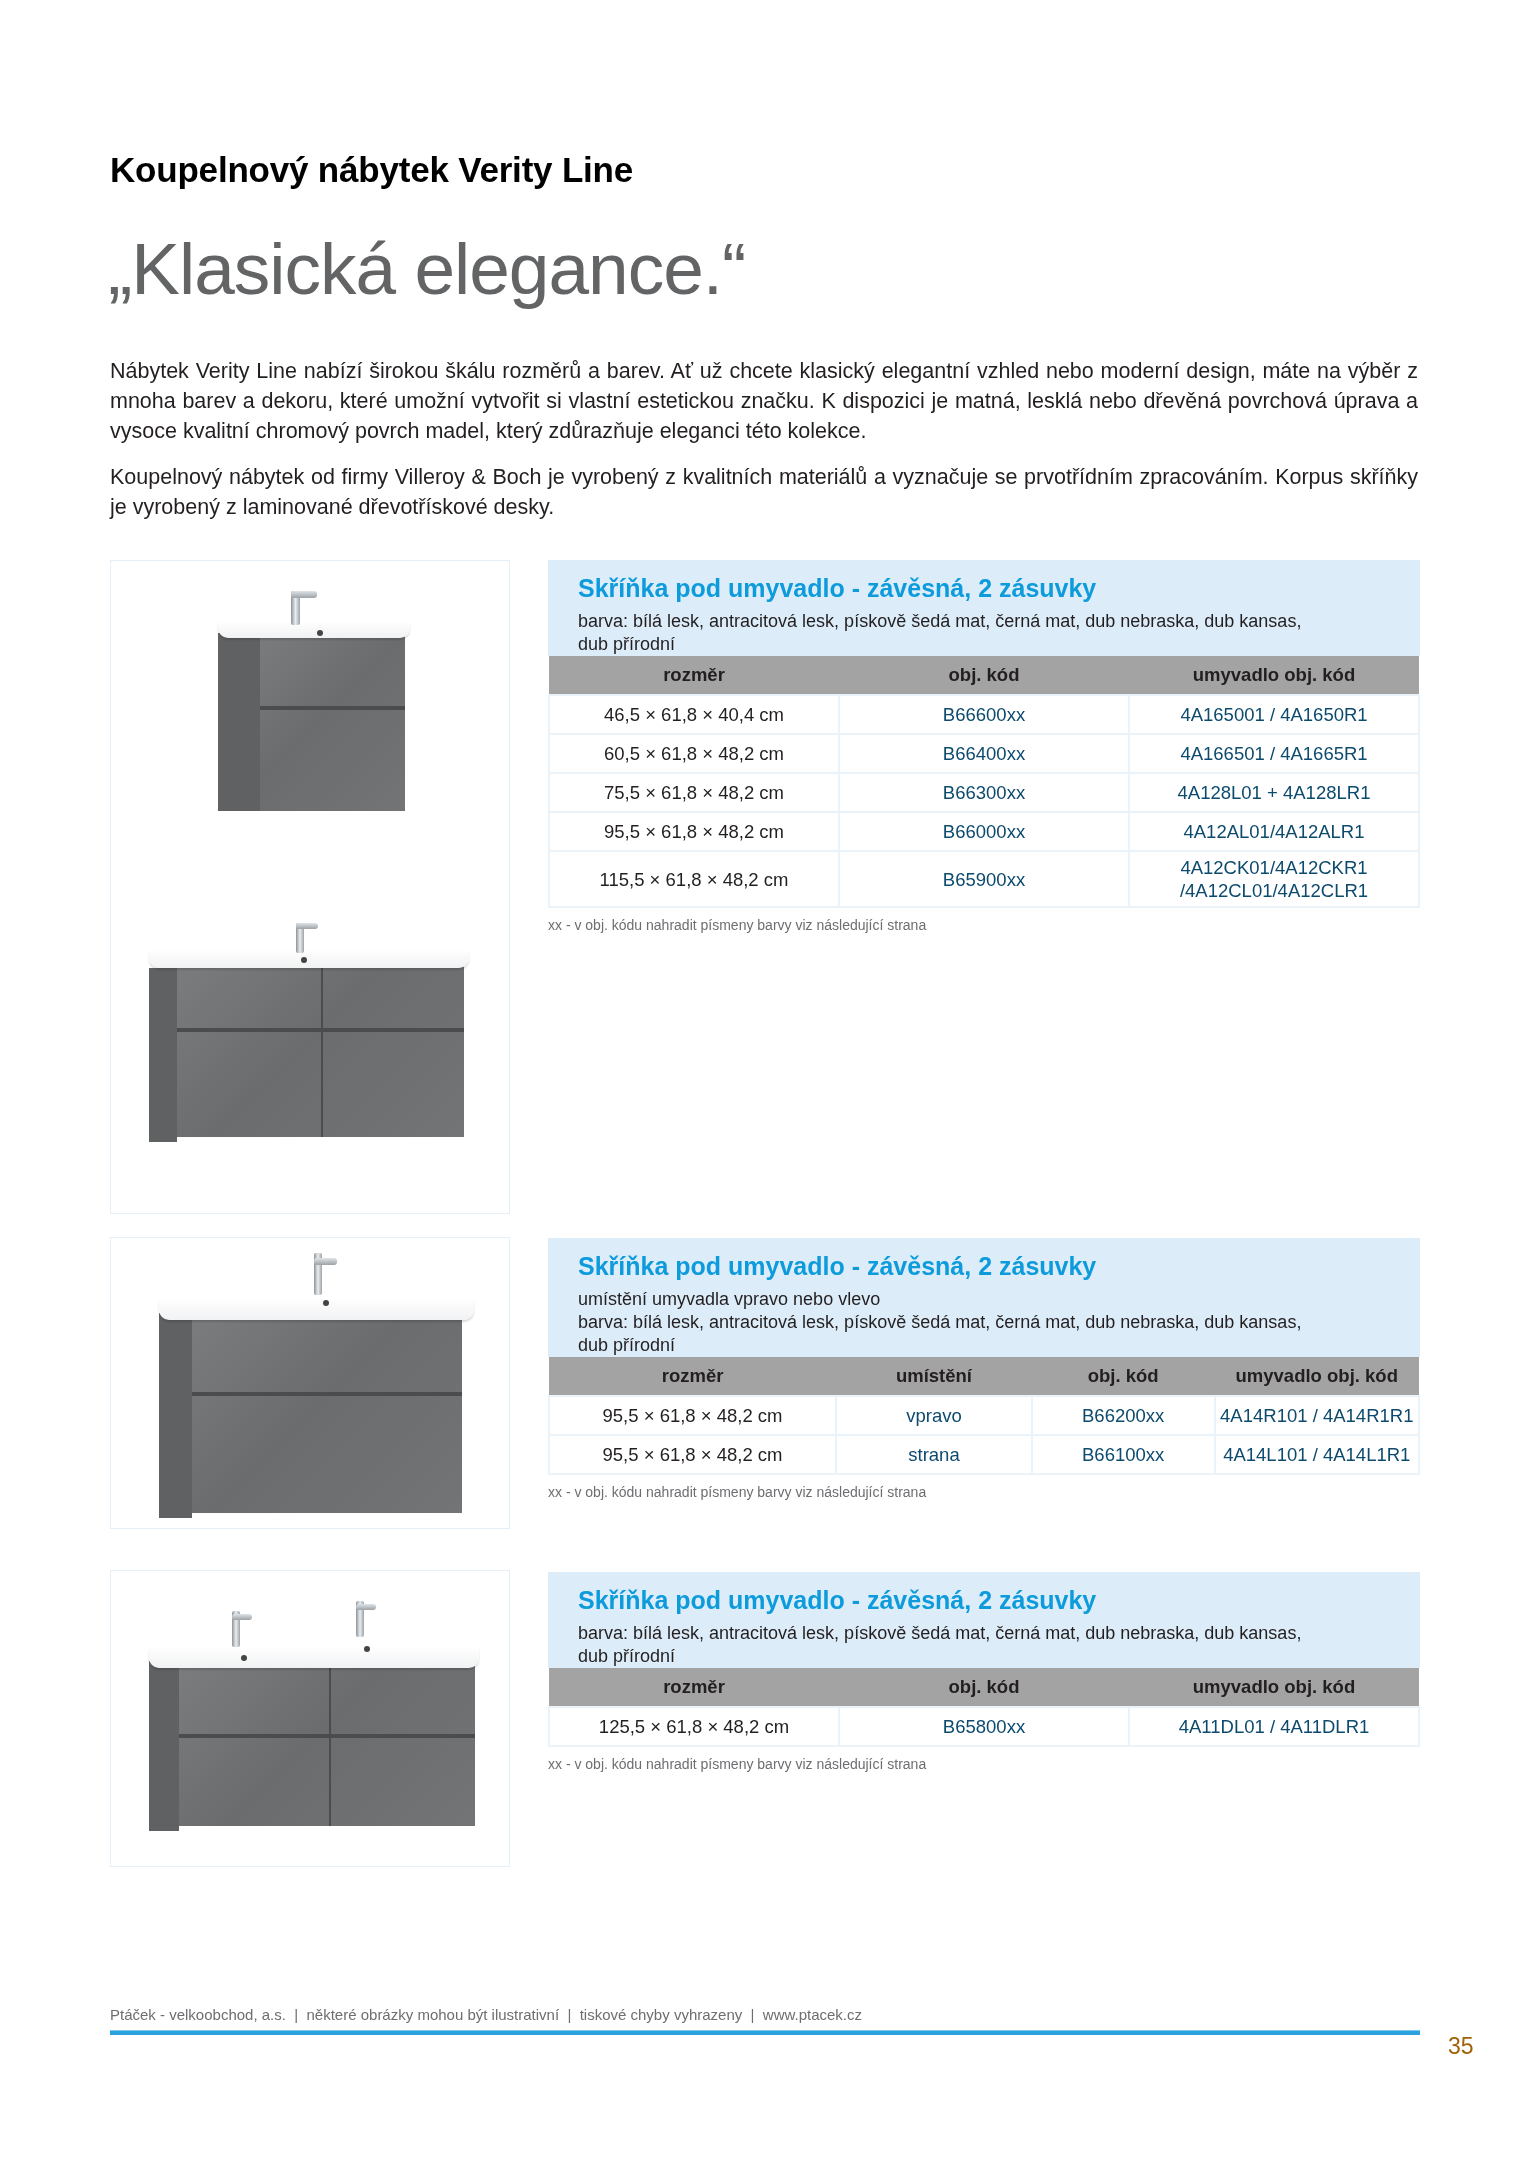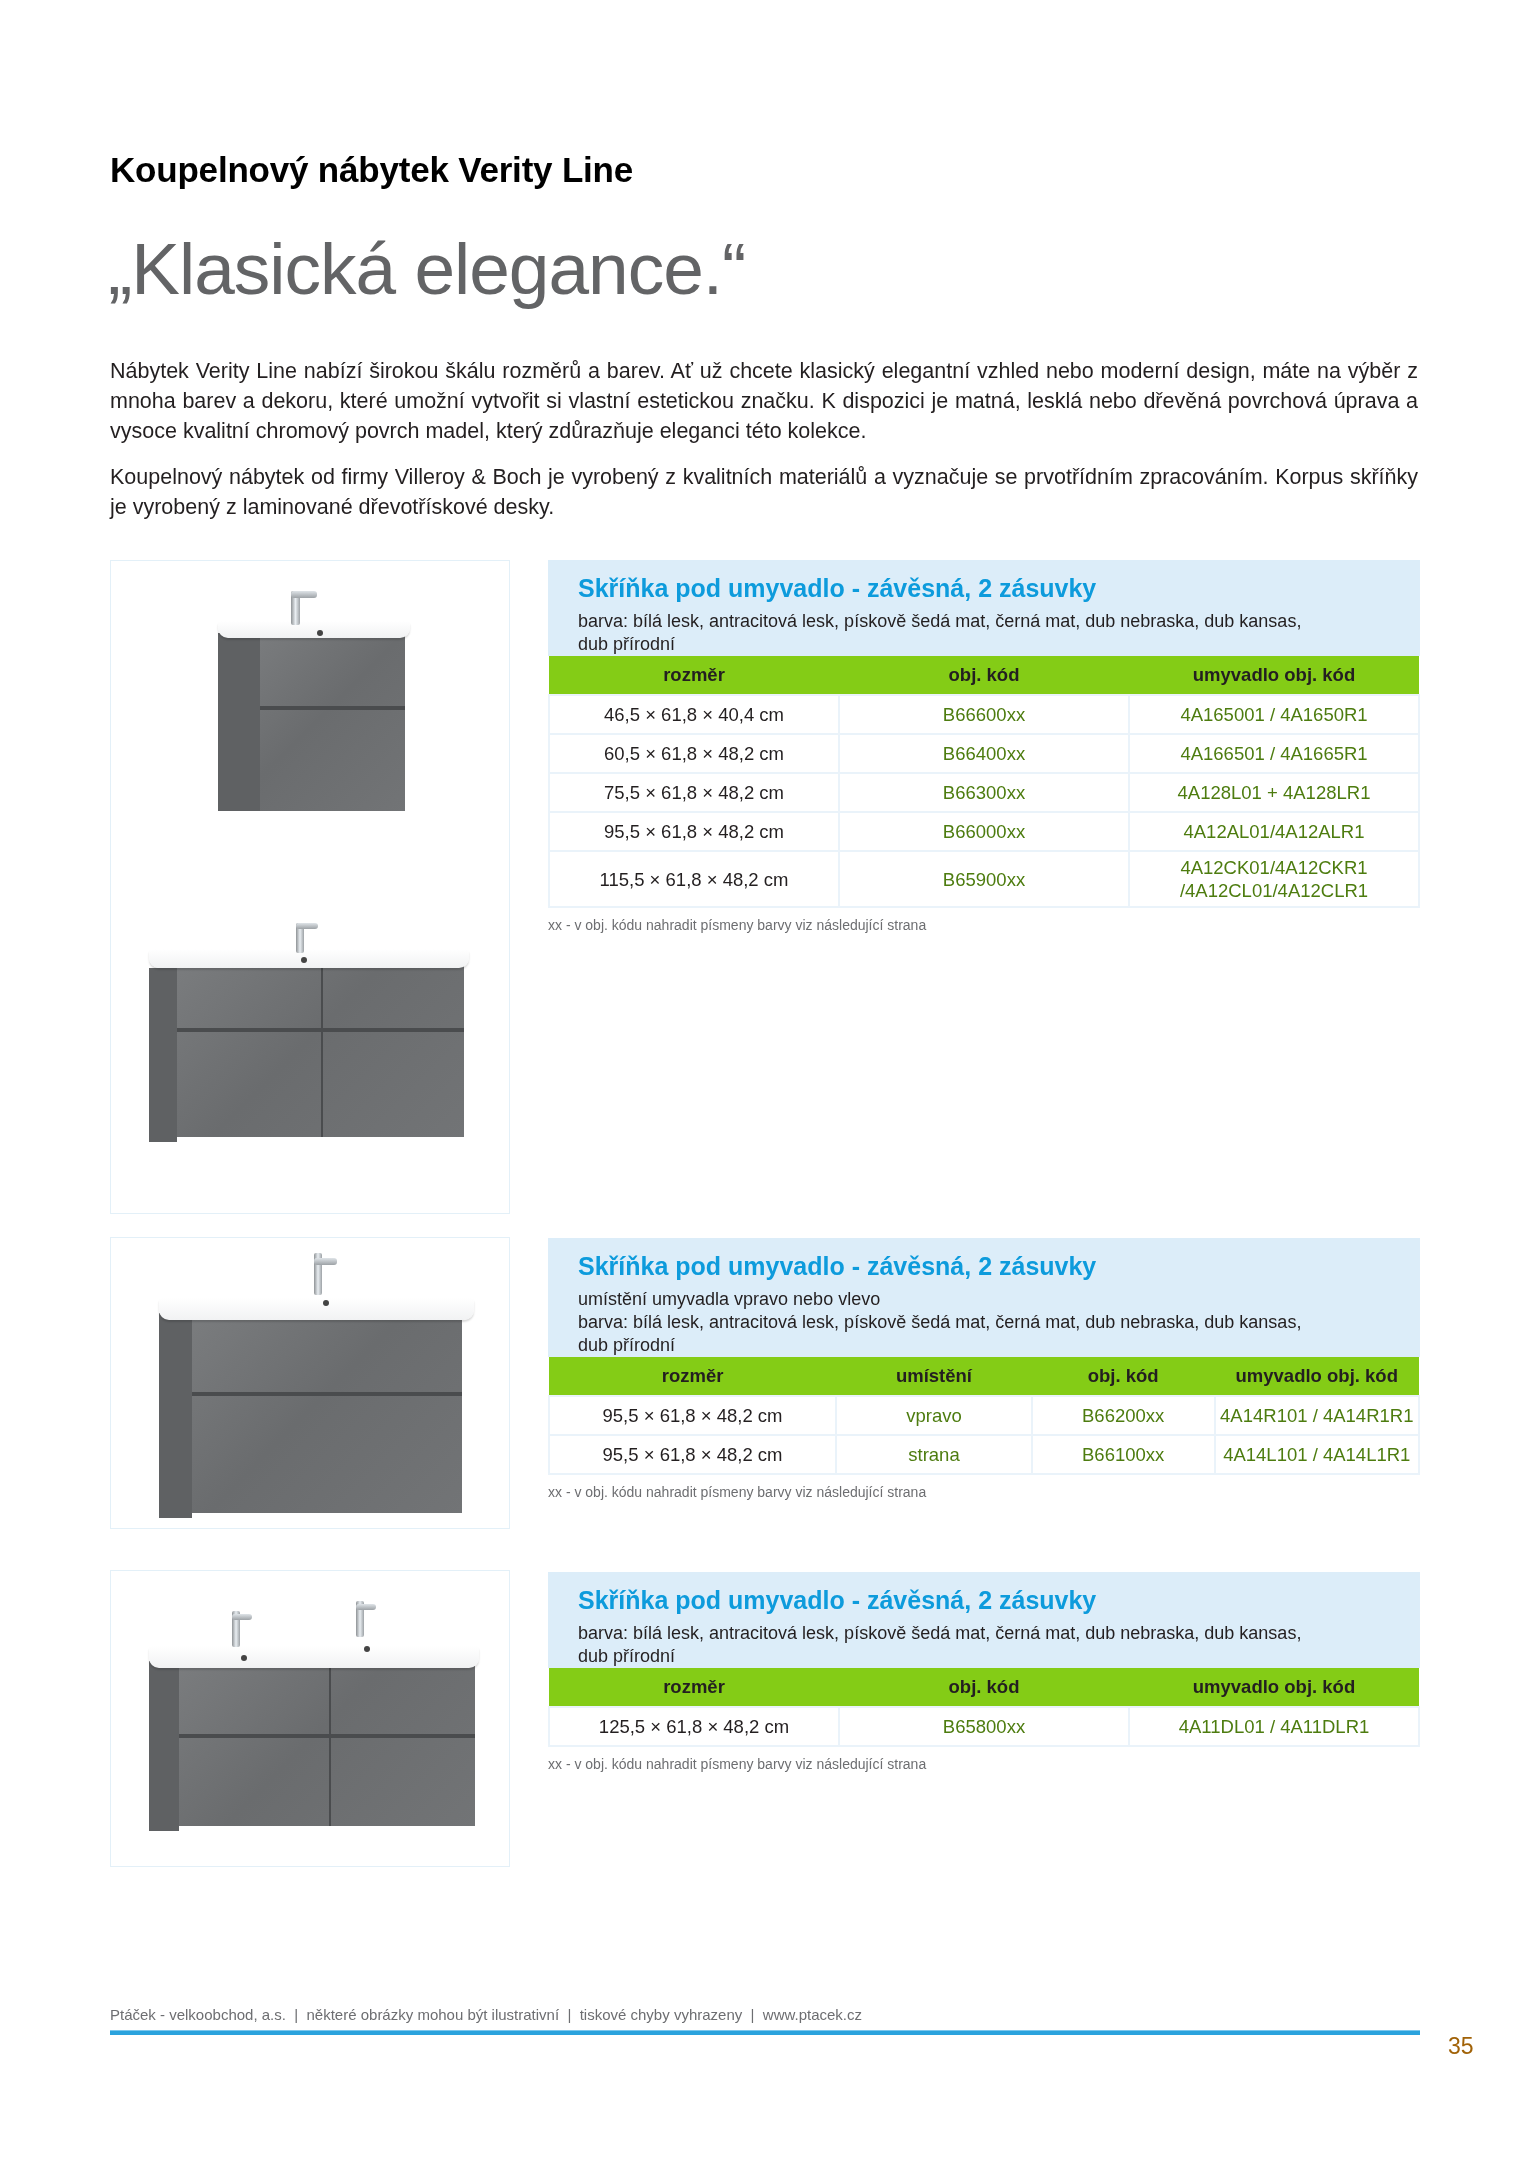--- a/index.html
+++ b/index.html
@@ -11,23 +11,23 @@
   .para { left:110px; width:1308px; font-size:21.5px; line-height:30px; text-align:justify; color:#231f20; }
   .p1 { top:356px; }
   .p2 { top:462px; }
 
   .imgbox { position:absolute; left:110px; width:400px; border:1.5px solid #e3f0f8; background:#fff; box-sizing:border-box; }
   .panel { position:absolute; left:548px; width:872px; }
   .panel-head { background:#dcedf9; padding:12px 30px 0 30px; box-sizing:border-box; }
   .panel-title { font-size:25px; font-weight:bold; color:#0d9bdc; line-height:32px; margin-top:0; }
   .panel-desc { font-size:18px; line-height:23px; color:#231f20; margin-top:6px; }
   table.prod { width:100%; border-collapse:collapse; table-layout:fixed; }
-  table.prod th { background:#84cc16; font-size:18.5px; font-weight:bold; color:#231f20; height:38px; padding:0; text-align:center; }
+  table.prod th { background:#a3a3a3; font-size:18.5px; font-weight:bold; color:#231f20; height:38px; padding:0; text-align:center; }
   table.prod td { font-size:18.5px; height:37px; padding:0; text-align:center; border:2px solid #eaf3fa; color:#231f20; background:#fff; }
-  table.prod td.muted { color:#4d7c0f; }
+  table.prod td.muted { color:#0c4a6e; }
   table.prod td.two { height:54px; line-height:23px; }
   .note { font-size:14px; color:#6d6e71; margin-top:9px; }
 
   .footer-text { left:110px; top:2006px; font-size:15px; color:#6d6e71; }
   .footer-line { left:110px; top:2030px; width:1310px; height:4px; background:#2ba3de; border-top:1px solid #7cc8ee; }
   .page-num { left:1448px; top:2033px; font-size:23px; color:#a16207; }
 
   
   .vanity { position:absolute; }
   .basin { position:absolute; background:linear-gradient(#ffffff,#f1f2f3); border-radius:4px 4px 10px 10px; box-shadow:0 2px 2px rgba(0,0,0,0.15); }

